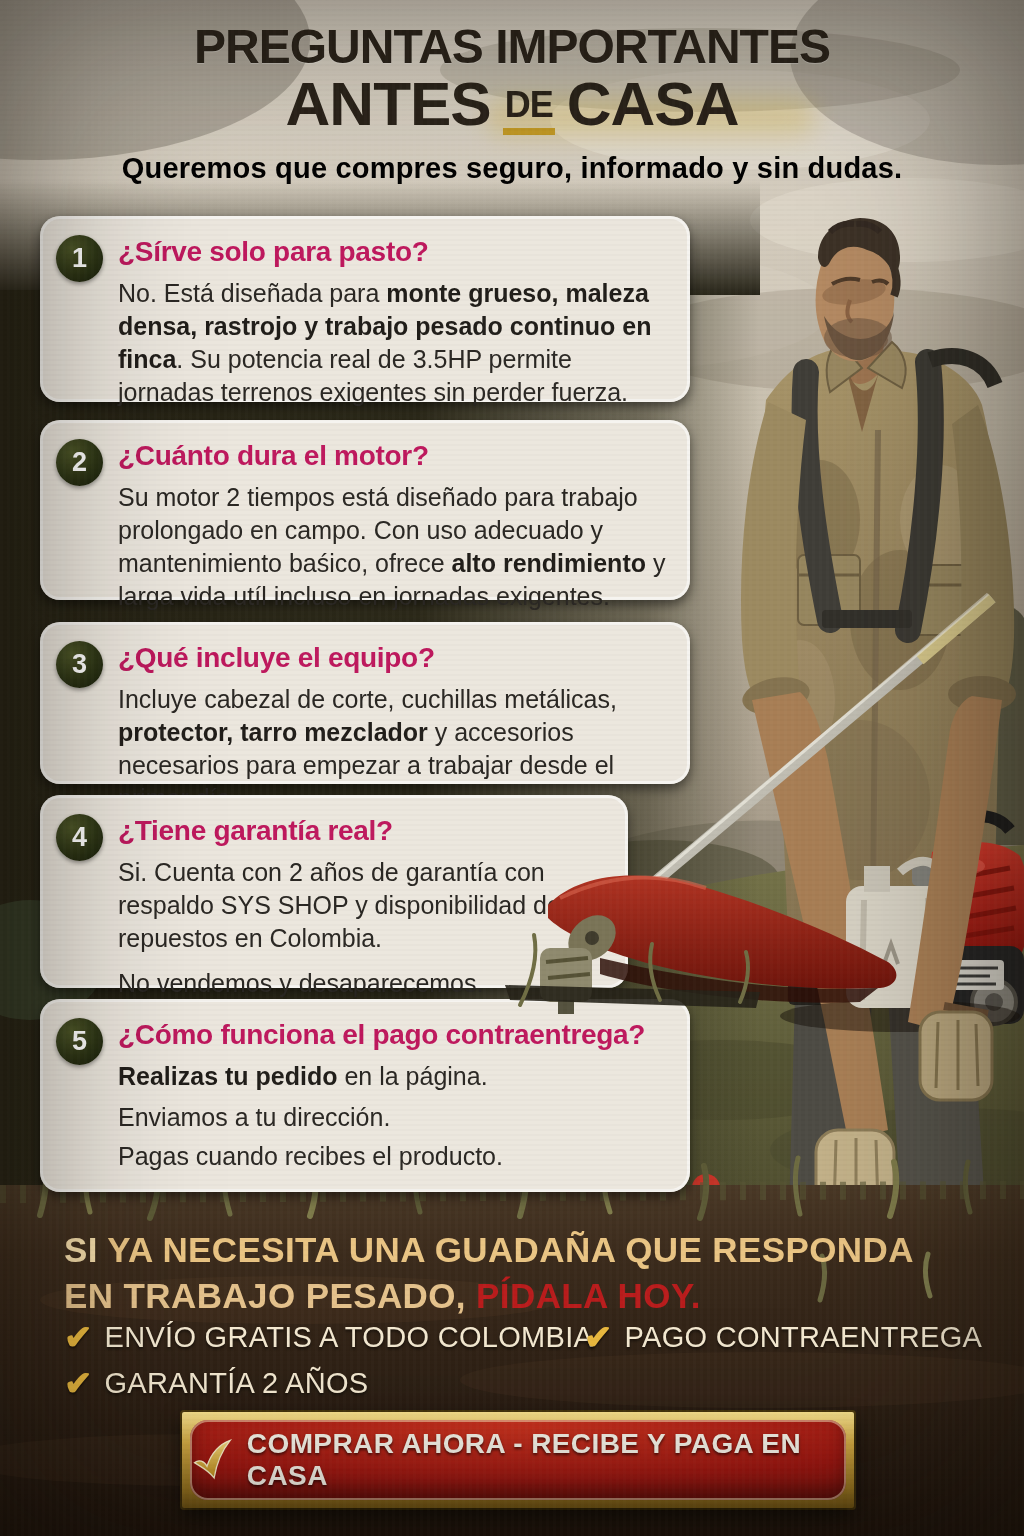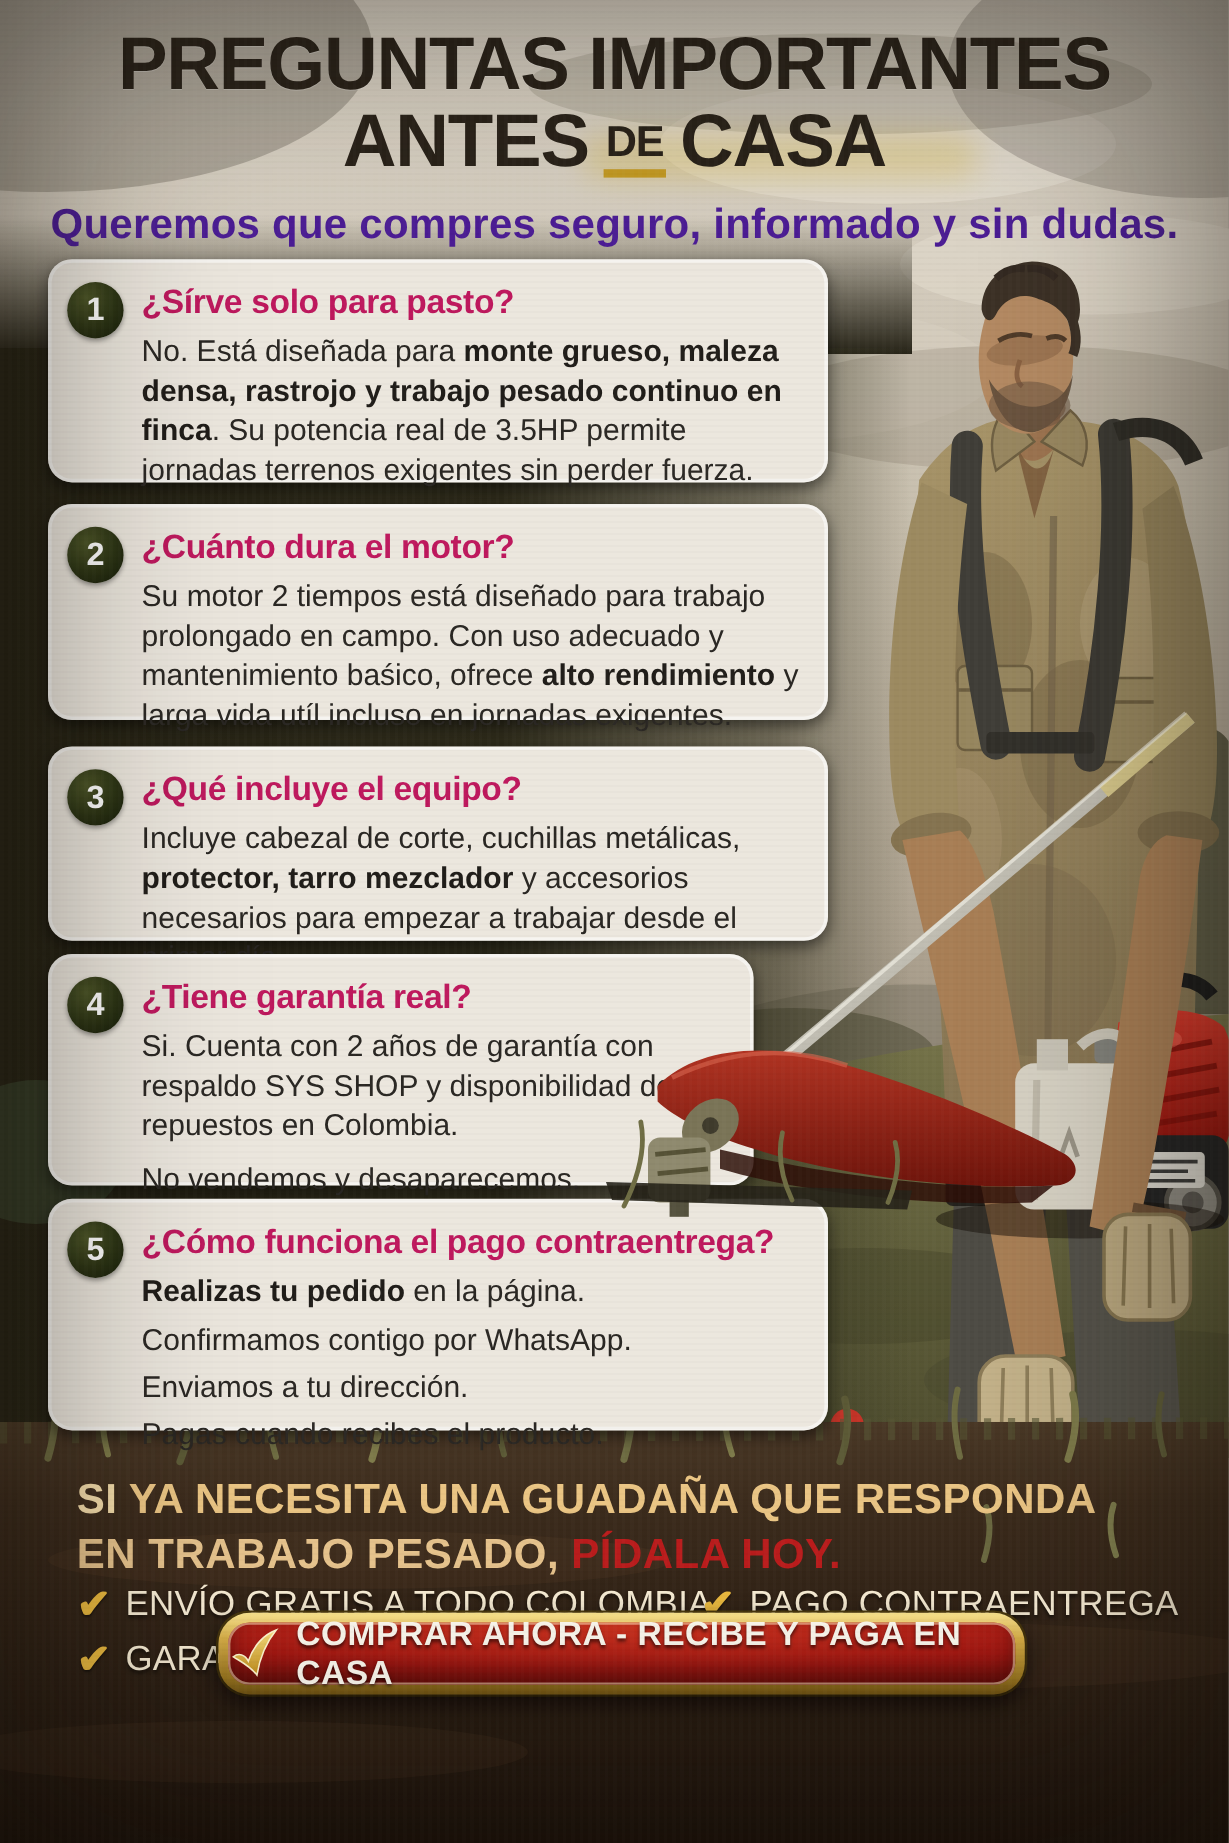--- a/index.html
+++ b/index.html
@@ -2,29 +2,29 @@
 <html><head>
 <meta charset="utf-8">
 <style>
   html,body{margin:0;padding:0;background:#111;}
   .poster{position:relative;width:1024px;height:1536px;overflow:hidden;
     font-family:"Liberation Sans",sans-serif;background:#cfc6b7;}
   .layer{position:absolute;inset:0;}
   svg.bg{z-index:0;}
   
   .header{position:absolute;top:22px;left:0;right:0;text-align:center;z-index:2;}
-  .t1{font-size:62px;font-weight:700;letter-spacing:-1px;color:#2a231a;margin:0;line-height:1.04;
+  .t1{font-size:48px;font-weight:700;letter-spacing:-1px;color:#2a231a;margin:0;line-height:1.04;
       text-shadow:0 1px 0 rgba(255,255,255,.25);}
   .t2{font-size:62px;font-weight:700;letter-spacing:-1px;color:#2a231a;margin:0;line-height:1.04;position:relative;}
   .t2 .glow{position:absolute;left:50%;transform:translateX(-8%);top:26px;width:330px;height:38px;
       background:#d8b83f;opacity:.32;filter:blur(12px);border-radius:20px;z-index:0;}
   .t2 .tx{position:relative;z-index:1;text-align:center;}
   .de{font-size:36px;position:relative;top:-8px;margin:0 12px;padding:0 2px 3px;
       border-bottom:7px solid #c49a24;}
-  .subtitle{margin:16px 0 0;font-size:35px;font-weight:700;color:#4c1d95;letter-spacing:.2px;}
+  .subtitle{margin:16px 0 0;font-size:29px;font-weight:700;color:#000000;letter-spacing:.2px;}
   
   .card{position:absolute;left:40px;width:650px;background:#ece7de;border-radius:20px;z-index:2;
         box-shadow:0 5px 12px rgba(0,0,0,.5),inset 0 0 0 3px rgba(255,255,255,.55);}
   .card .badge{position:absolute;left:16px;top:19px;width:47px;height:47px;border-radius:50%;
         background:radial-gradient(circle at 34% 28%,#4c5628 0%,#2c3415 55%,#161c0a 100%);
         color:#fff;font-size:27px;font-weight:700;display:flex;align-items:center;justify-content:center;
         box-shadow:0 2px 4px rgba(0,0,0,.4);}
   .card h2{margin:0;padding:20px 16px 0 78px;font-size:28px;font-weight:700;color:#be185d;letter-spacing:-.3px;}
   .card .body{margin:0;padding:9px 22px 0 78px;font-size:25px;line-height:1.32;color:#2a2723;}
   .card .body strong{font-weight:700;color:#201d19;}
@@ -42,21 +42,21 @@
   .fline1{top:1230px;color:#eac584;}
   .fline1 .si{color:#f4ddab;}
   .fline2{top:1276px;color:#e5c28c;}
   .fline2 strong{color:#b91c1c;}
   .benefit{position:absolute;display:flex;align-items:center;gap:12px;z-index:2;}
   .benefit .chk{color:#e9b83e;font-size:34px;font-weight:700;line-height:1;text-shadow:0 2px 2px rgba(0,0,0,.5);}
   .benefit .lbl{font-size:29px;font-weight:400;color:#f5ead2;letter-spacing:.3px;text-shadow:0 2px 3px rgba(0,0,0,.55);}
   #benefit1{left:64px;top:1320px;}
   #benefit2{left:584px;top:1320px;}
   #benefit3{left:64px;top:1366px;}
-  .cta{position:absolute;left:182px;top:1344px;width:672px;height:68px;border-radius:26px;z-index:4;
+  .cta{position:absolute;left:182px;top:1412px;width:672px;height:96px;border-radius:2px;z-index:4;
        background:linear-gradient(180deg,#f9e38e 0%,#d4ab45 32%,#96731f 80%,#6b5013 100%);
        box-shadow:0 8px 20px rgba(0,0,0,.65),0 0 0 2px #4f3c0e;padding:8px;box-sizing:border-box;
        cursor:pointer;border:0;display:block;text-decoration:none;}
   .cta-inner{width:100%;height:100%;border-radius:18px;display:flex;align-items:center;justify-content:center;gap:14px;
        background:radial-gradient(130% 160% at 50% 0%,#cd3420 0%,#a01712 48%,#650b07 100%);
        box-shadow:inset 0 0 0 2px rgba(255,241,200,.5),inset 0 -12px 18px rgba(0,0,0,.35);}
   .cta-label{font-size:28px;font-weight:700;color:#f8f4ea;letter-spacing:.4px;text-shadow:0 2px 3px rgba(0,0,0,.6);}
   
   .vignette{z-index:6;pointer-events:none;box-shadow:inset 0 0 190px rgba(18,13,7,.6);}
   .grain{z-index:6;pointer-events:none;opacity:.5;background-image:
@@ -270,21 +270,20 @@
     <span class="badge">4</span>
     <h2>¿Tiene garantía real?</h2>
     <p class="body">Si. Cuenta con 2 años de garantía con respaldo SYS SHOP y disponibilidad de repuestos en Colombia.</p>
     <p class="note">No vendemos y desaparecemos.</p>
   </article>
 
   <article class="card" id="card5">
     <span class="badge">5</span>
     <h2>¿Cómo funciona el pago contraentrega?</h2>
     <p class="body"><strong>Realizas tu pedido</strong><span> en la página.</span></p>
-    <p class="step">Confirmamos contigo por WhatsApp.</p>
     <p class="step">Enviamos a tu dirección.</p>
     <p class="step">Pagas cuando recibes el producto.</p>
   </article>
 
   <svg class="layer overlay" viewBox="0 0 1024 1536" width="1024" height="1536">
     <defs>
       <linearGradient id="shaftG" x1="0" y1="0" x2="1" y2="1">
         <stop offset="0" stop-color="#e9e6da"></stop>
           <stop offset="1" stop-color="#97948a"></stop>
       </linearGradient>

